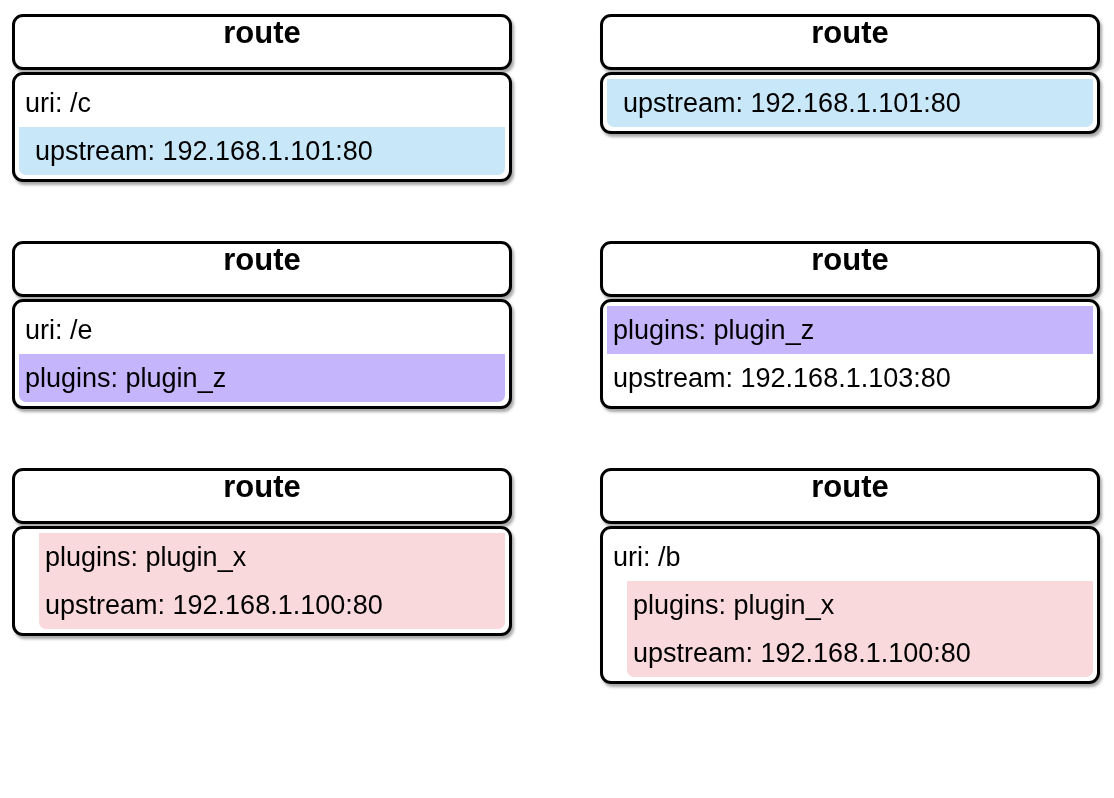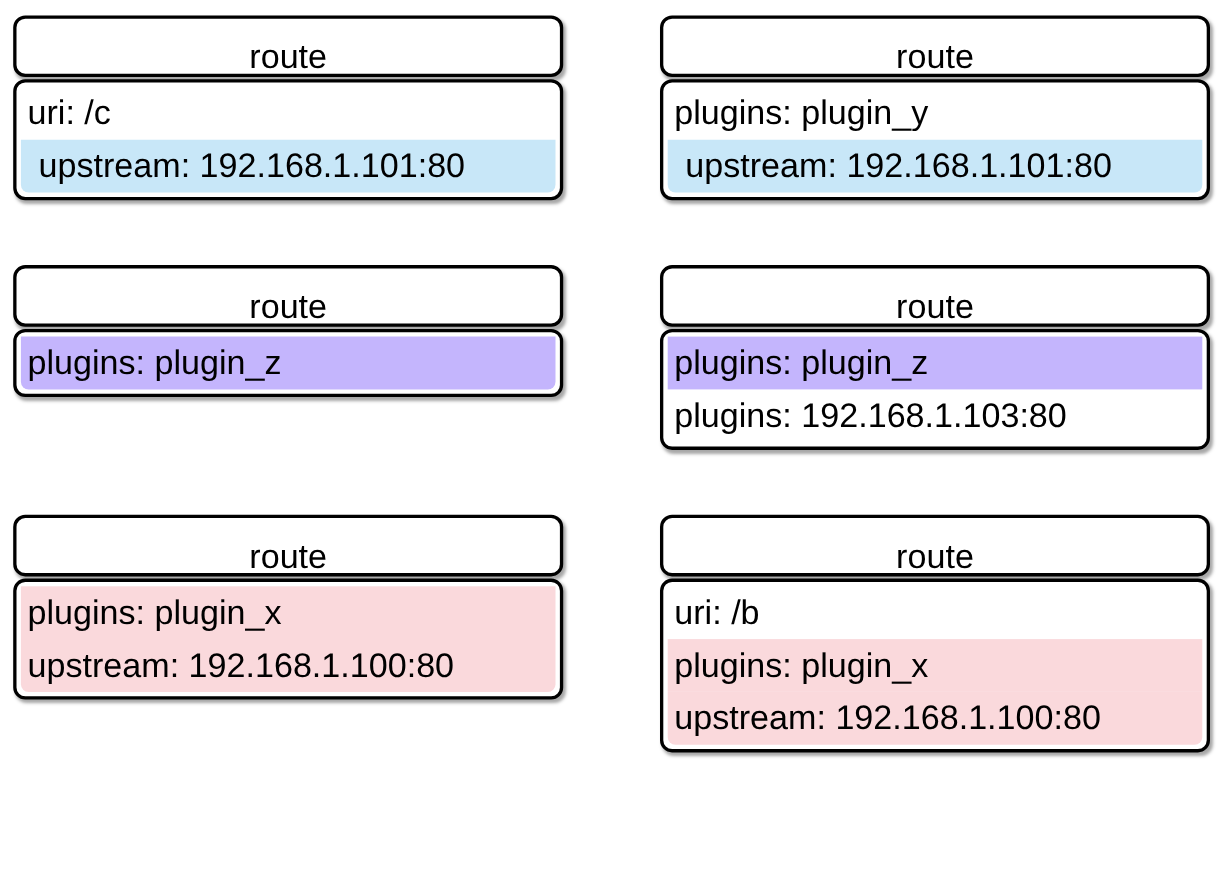--- a/index.html
+++ b/index.html
@@ -21,46 +21,47 @@
   }
   .card { width: 500px; }
   .card-header {
     box-sizing: border-box;
     height: 56px;
     background: #ffffff;
     border: 3px solid #000000;
     border-radius: 11px;
     box-shadow: 2px 3px 3px rgba(0,0,0,0.35);
     display: flex;
-    align-items: flex-end;
+    align-items: flex-start;
     justify-content: center;
+    font-weight: bold;
   }
   .card-title {
     font-size: 31px;
     line-height: 1;
   }
   .card-body {
     box-sizing: border-box;
     margin-top: 2px;
     background: #ffffff;
     border: 3px solid #000000;
     border-radius: 11px;
     box-shadow: 2px 3px 3px rgba(0,0,0,0.35);
     padding: 4px;
   }
   .row {
-    font-size: 31px;
+    font-size: 27px;
     line-height: 48px;
     height: 48px;
     padding-left: 6px;
     white-space: nowrap;
   }
   .row[data-highlight="blue"]  { background: #c8e7f8; padding-left: 16px; }
   .row[data-highlight="green"] { background: #c4b5fd; }
-  .row[data-highlight="pink"]  { background: #fad9dc; }
+  .row[data-highlight="pink"]  { background: #fad9dc; margin-left: 20px; }
   .card-body .row:last-child   { border-radius: 0 0 7px 7px; }
 </style>
 </head>
 <body>
 
 <div class="grid">
 
   <div class="card">
     <div class="card-header">
       <span class="card-title">route</span>
@@ -69,41 +70,41 @@
       <div class="row" data-highlight="none">uri: /c</div>
       <div class="row" data-highlight="blue">upstream: 192.168.1.101:80</div>
     </div>
   </div>
 
   <div class="card">
     <div class="card-header">
       <span class="card-title">route</span>
     </div>
     <div class="card-body">
-      <div class="row" data-highlight="none">plugins: plugin_y</div>
       <div class="row" data-highlight="blue">upstream: 192.168.1.101:80</div>
     </div>
   </div>
 
   <div class="card">
     <div class="card-header">
       <span class="card-title">route</span>
     </div>
     <div class="card-body">
+      <div class="row" data-highlight="none">uri: /e</div>
       <div class="row" data-highlight="green">plugins: plugin_z</div>
     </div>
   </div>
 
   <div class="card">
     <div class="card-header">
       <span class="card-title">route</span>
     </div>
     <div class="card-body">
       <div class="row" data-highlight="green">plugins: plugin_z</div>
-      <div class="row" data-highlight="none">plugins: 192.168.1.103:80</div>
+      <div class="row" data-highlight="none">upstream: 192.168.1.103:80</div>
     </div>
   </div>
 
   <div class="card">
     <div class="card-header">
       <span class="card-title">route</span>
     </div>
     <div class="card-body">
       <div class="row" data-highlight="pink">plugins: plugin_x</div>
       <div class="row" data-highlight="pink">upstream: 192.168.1.100:80</div>

